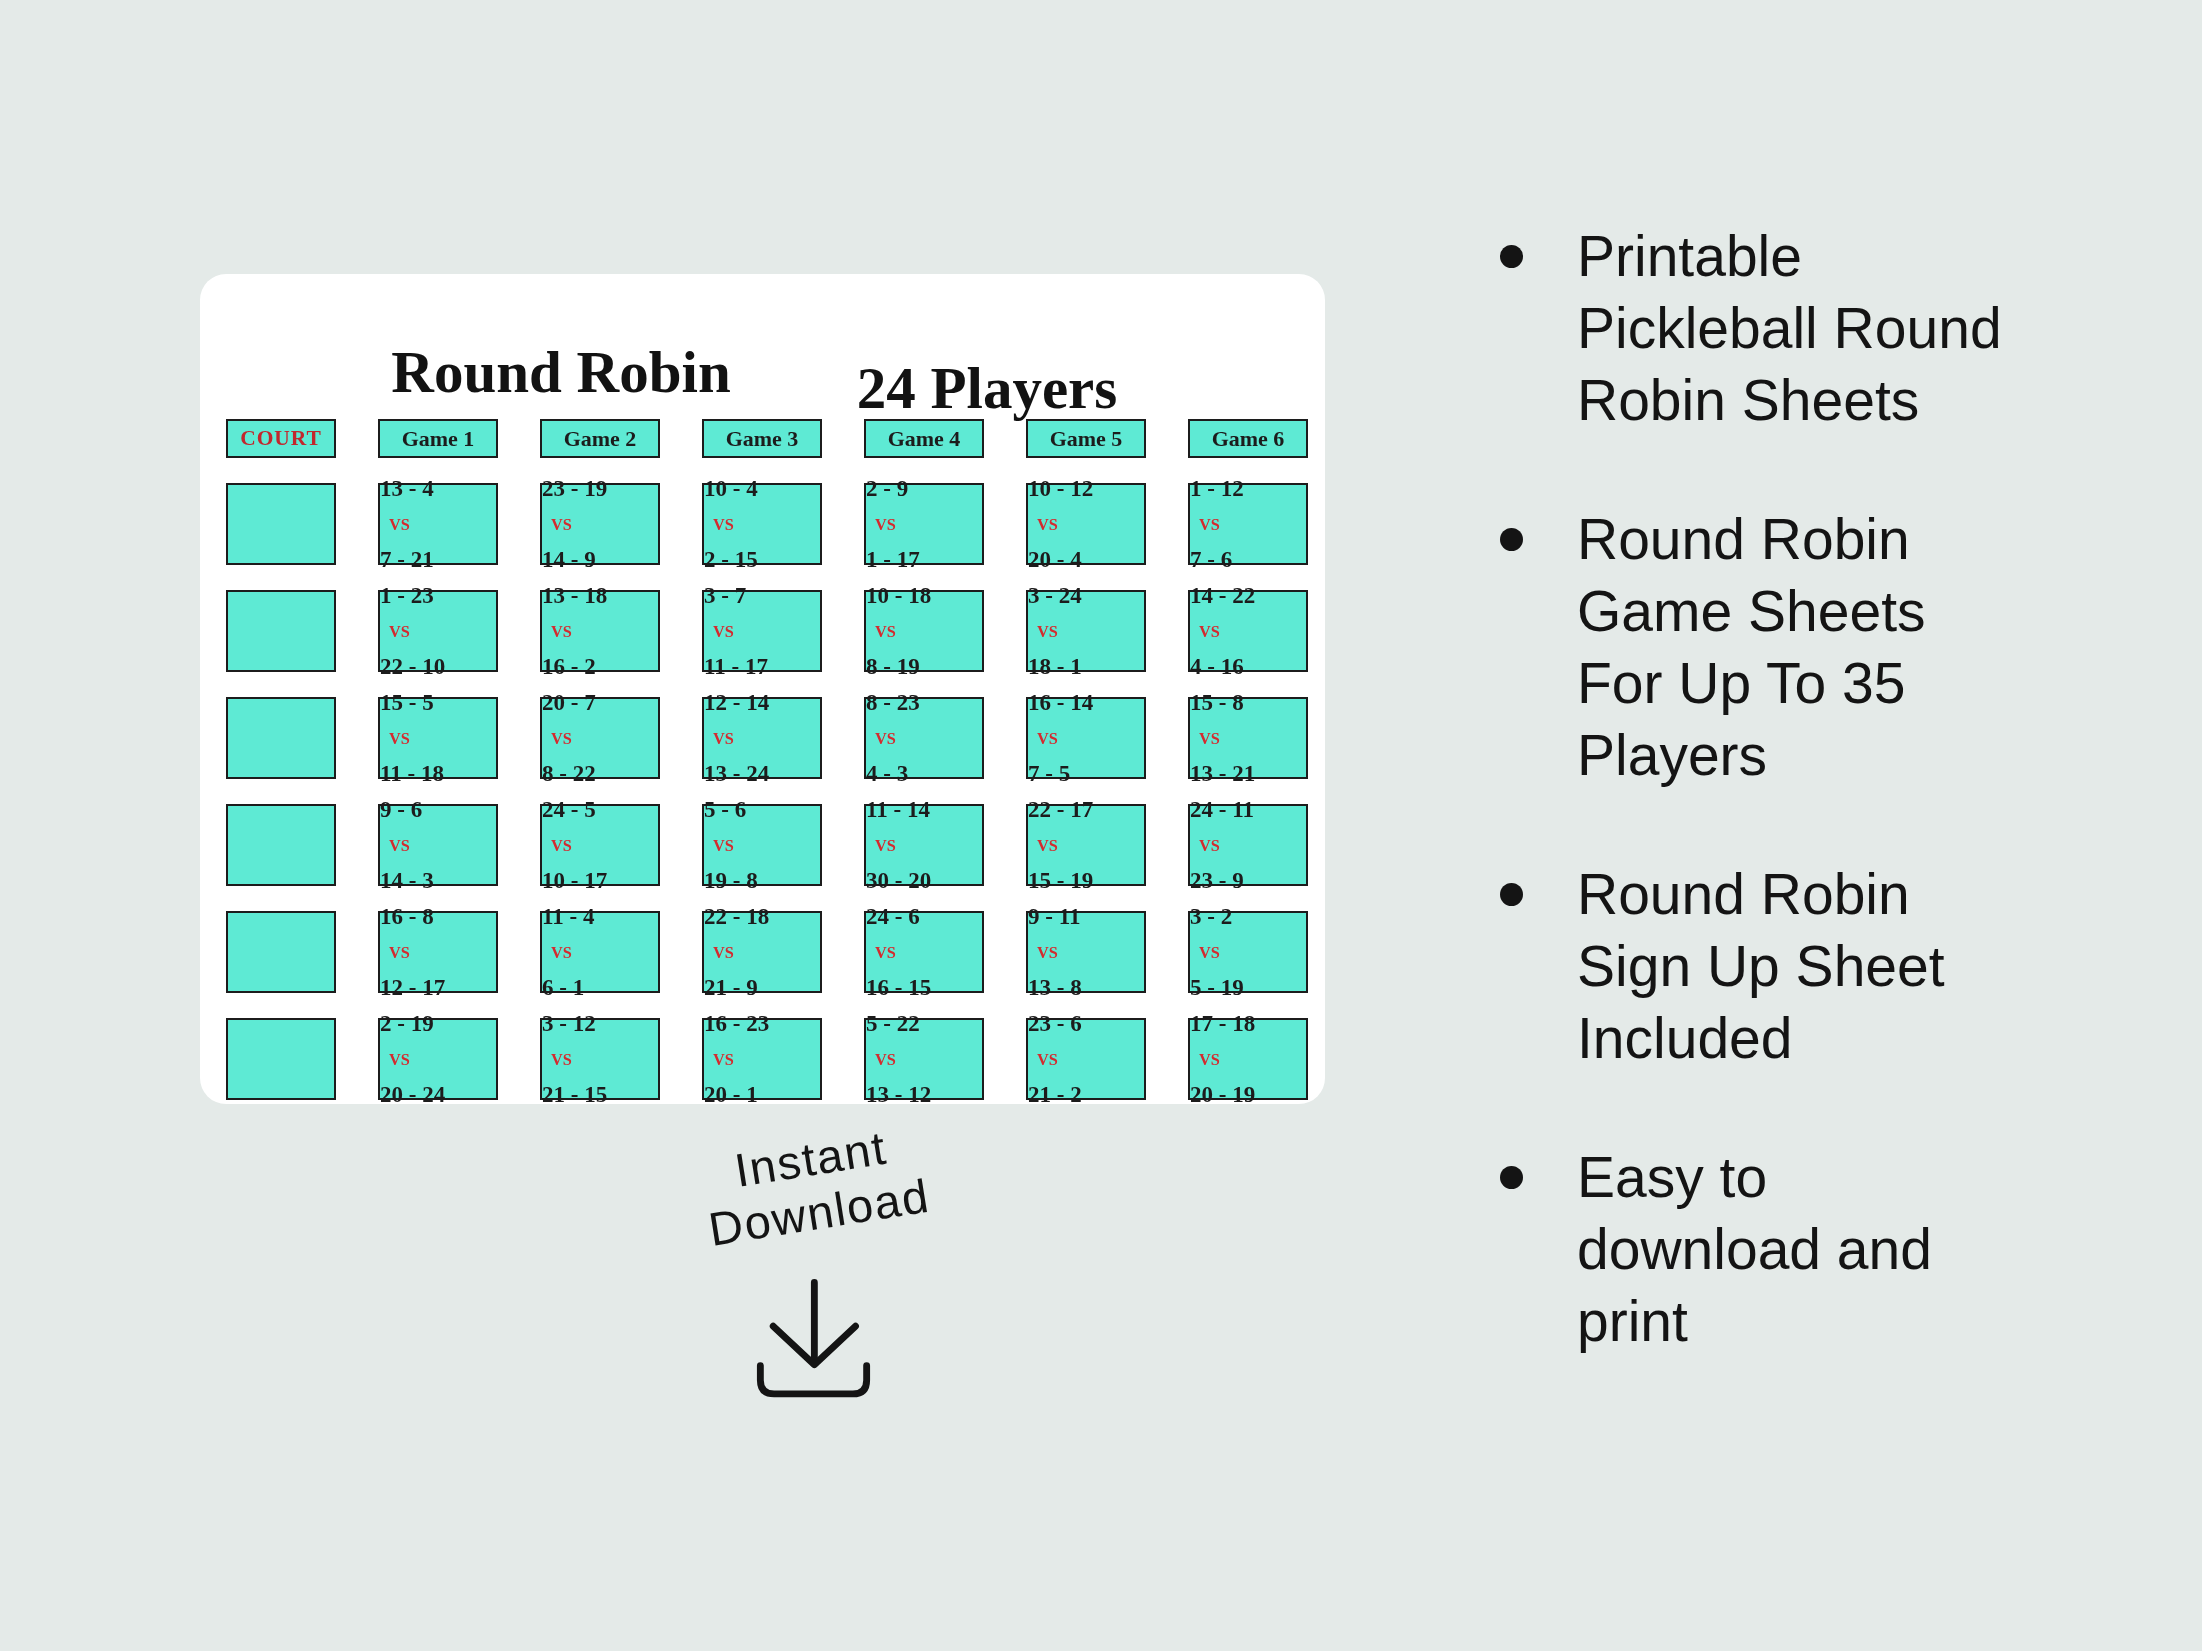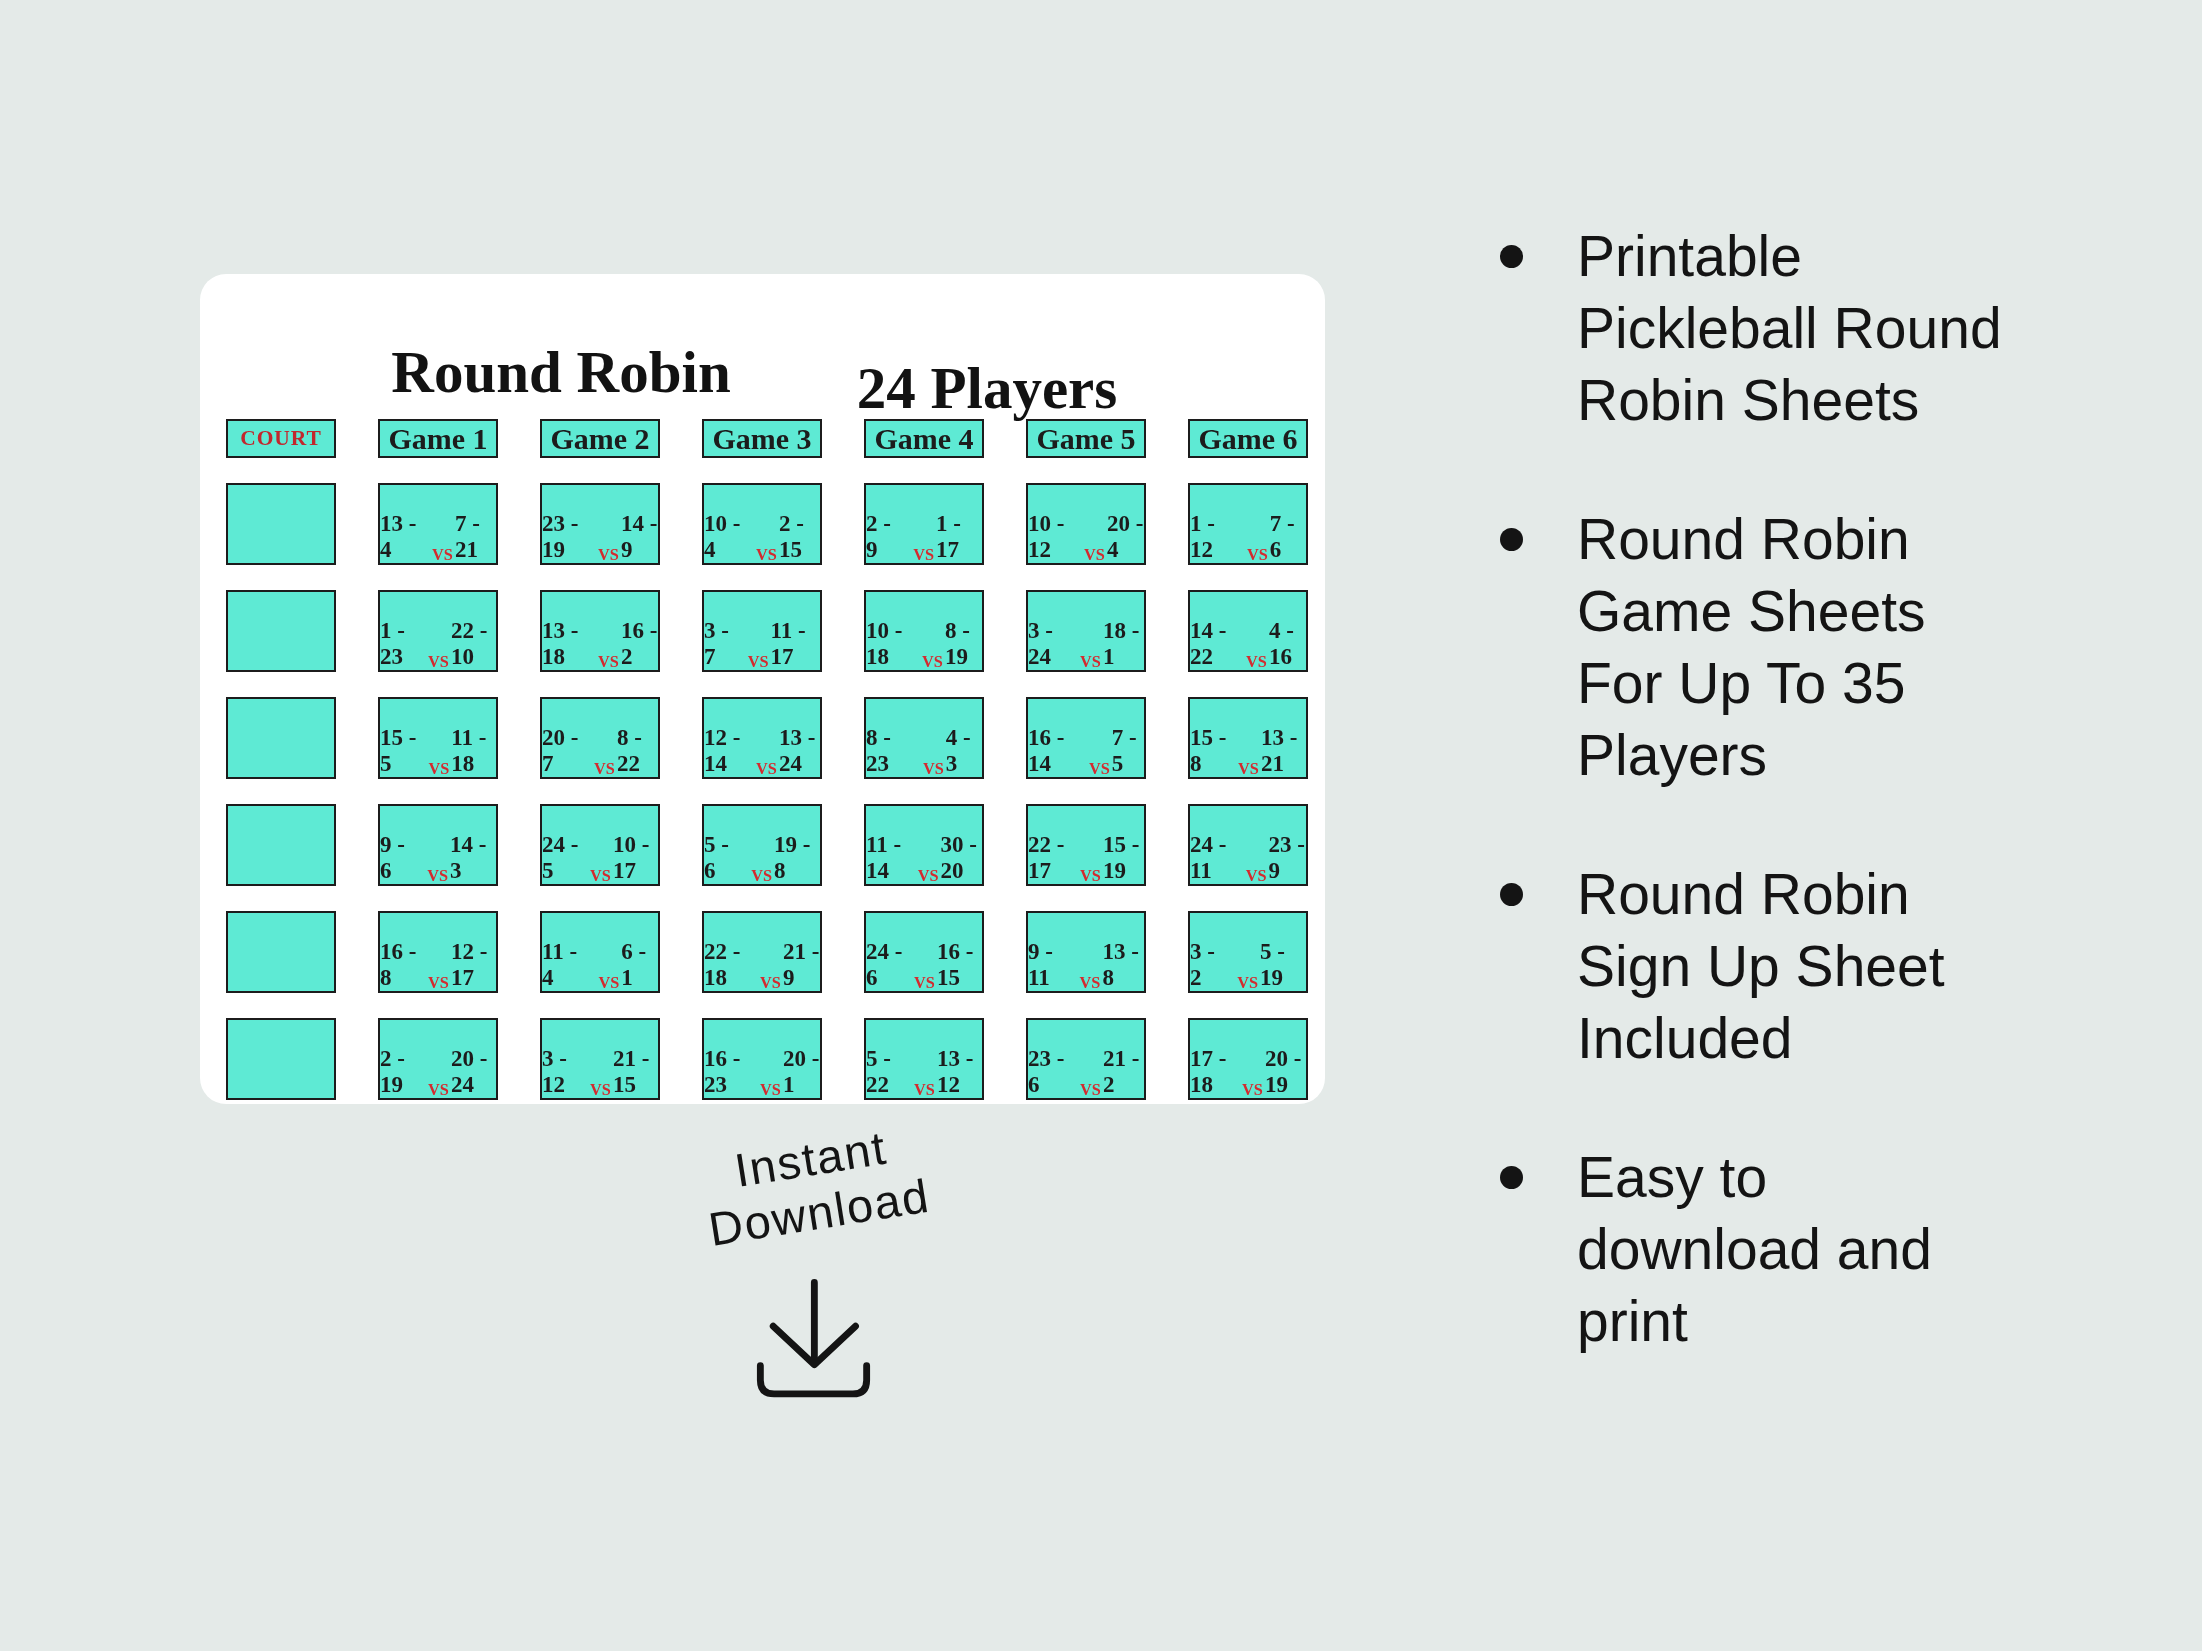--- a/index.html
+++ b/index.html
@@ -46,30 +46,30 @@
   .rr-cell {
     box-sizing: border-box;
     border: 2.6px solid #1c1c1c;
     background: #5eead4;
   }
   .rr-head {
     height: 39px;
     display: flex; align-items: center; justify-content: center;
     font-family: "Liberation Serif", serif;
     font-weight: 700;
-    font-size: 30px;
+    font-size: 22px;
     color: #1c1c1c;
   }
   .court-head { color: #c1272d; letter-spacing: 0.9px; font-size: 21.5px; }
   .rr-match {
     height: 82px;
     margin-top: 25px;
-    display: flex; flex-direction: row;
-    align-items: flex-end; justify-content: center;
-    gap: 2px;
+    display: flex; flex-direction: column;
+    align-items: flex-start; justify-content: center;
+    gap: 14px;
     font-family: "Liberation Serif", serif;
     font-weight: 700;
     font-size: 23px;
     line-height: 26px;
     color: #1c1c1c;
   }
   .rr-col .rr-match:first-of-type { margin-top: 0; } 
   .rr-match .vs {
     font-size: 16.3px;
     line-height: 17px;

